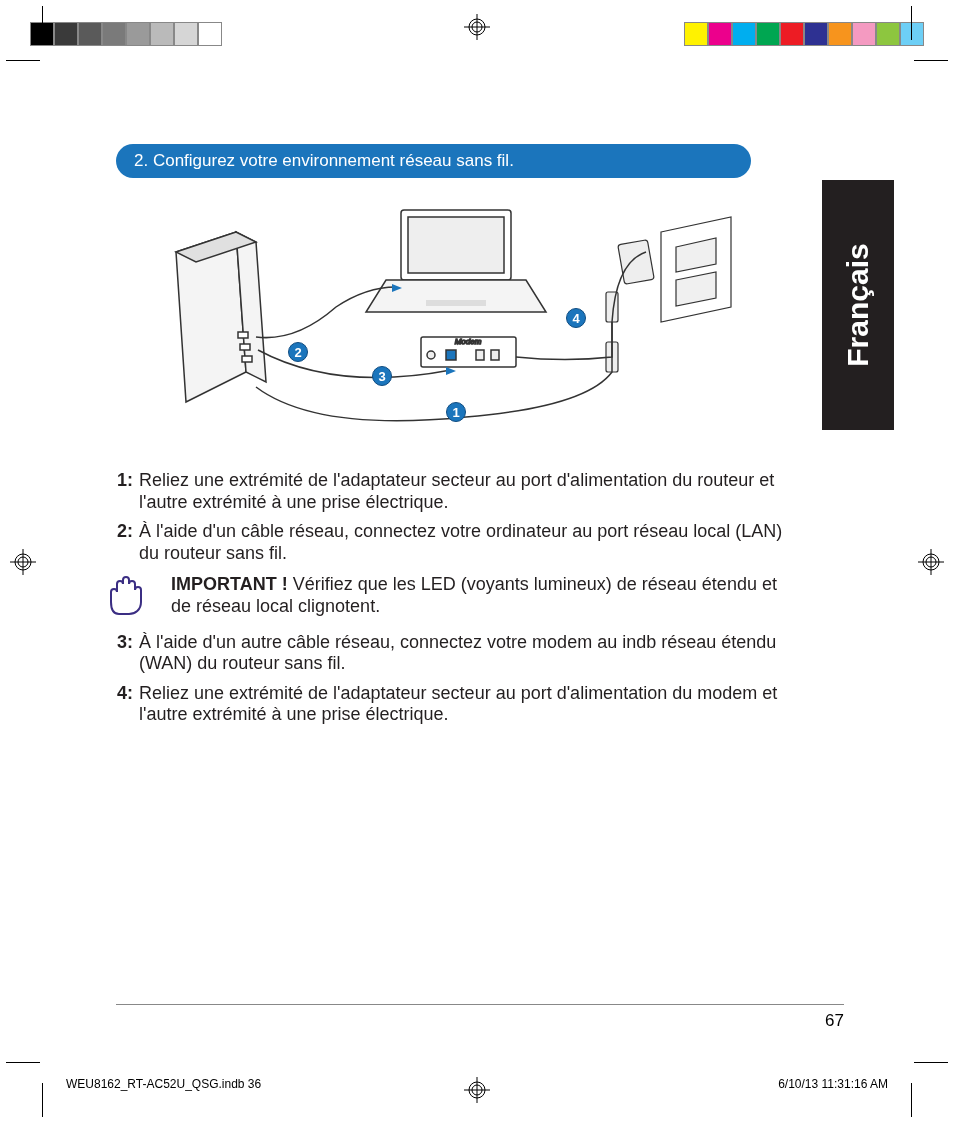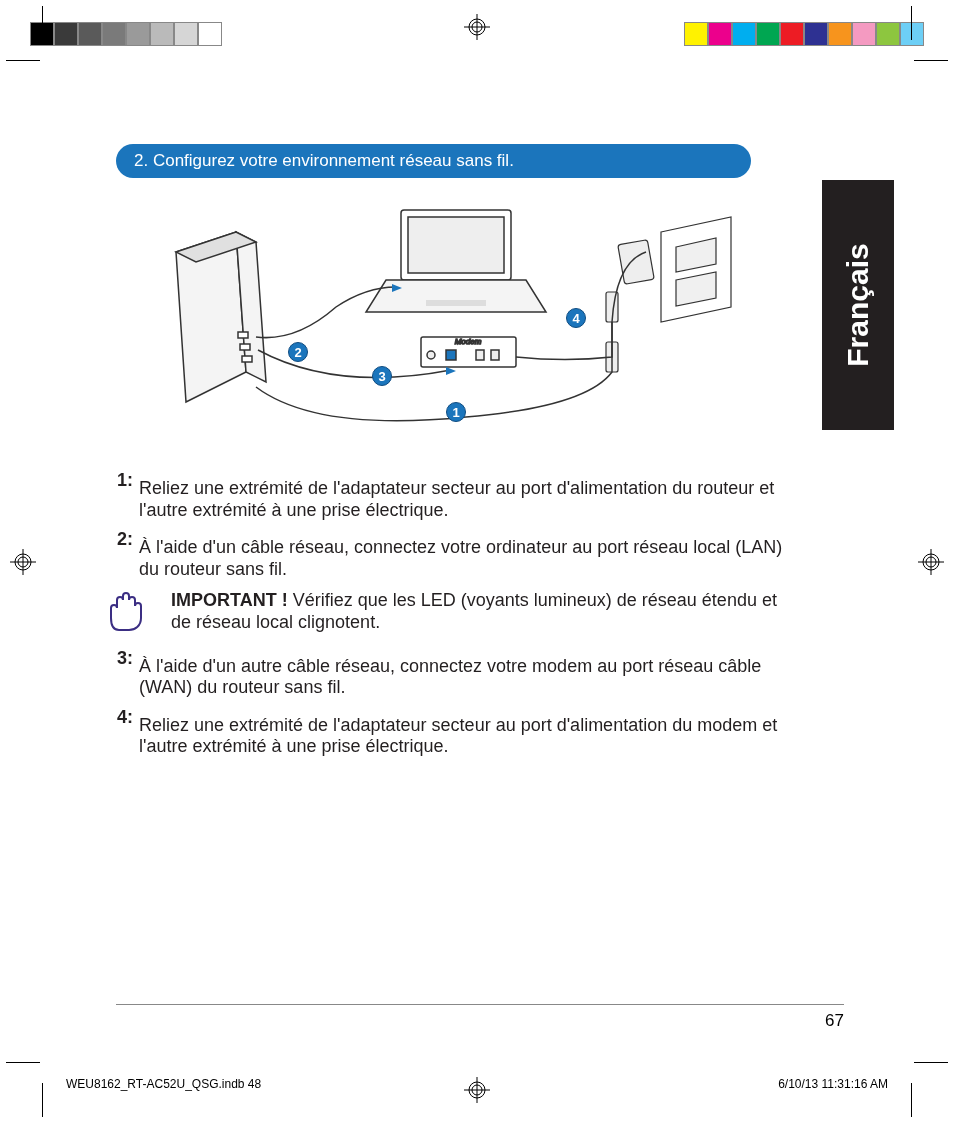--- a/index.html
+++ b/index.html
@@ -112,21 +112,21 @@
     position: absolute;
     top: 390px;
     left: 45px;
     right: 88px;
     font-size: 18px;
     line-height: 1.2;
     color: #231f20;
   }
   .step { display: flex; margin-bottom: 8px; }
   .step .num { font-weight: bold; width: 34px; flex-shrink: 0; text-align: right; padding-right: 6px; }
-  .step .txt { flex: 1; margin-top: 8px; }
+  .step .txt { flex: 1; }
 
   .important-box {
     display: flex;
     margin: 10px 12px 14px 0;
     align-items: flex-start;
   }
   .hand-icon {
     width: 42px; height: 42px; flex-shrink: 0;
     margin-right: 24px;
     margin-left: 0px;
@@ -333,29 +333,29 @@
           <path d="M14 40 C8 40 6 34 6 28 L6 18 C6 16 7 15 9 15 C11 15 12 16 12 18 L12 10 C12 8 13 7 15 7 C17 7 18 8 18 10 L18 6 C18 4 19 3 21 3 C23 3 24 4 24 6 L24 10 C24 8 25 7 27 7 C29 7 30 8 30 10 L30 16 C30 14 31 13 33 13 C35 13 36 14 36 16 L36 28 C36 36 30 40 24 40 Z" fill="none" stroke="#3b2e83" stroke-width="2"></path>
         </svg>
       </div>
       <div class="important-text">
         <span class="lead">IMPORTANT !</span><span>  Vérifiez que les LED (voyants lumineux) de réseau étendu et de réseau local clignotent.</span>
       </div>
     </div>
 
     <div class="step">
       <div class="num">3:</div>
-      <div class="txt">À l'aide d'un autre câble réseau, connectez votre modem au port réseau câble (WAN) du routeur sans fil.</div>
+      <div class="txt">À l'aide d'un autre câble réseau, connectez votre modem au indb réseau étendu (WAN) du routeur sans fil.</div>
     </div>
     <div class="step">
       <div class="num">4:</div>
       <div class="txt">Reliez une extrémité de l'adaptateur secteur au port d'alimentation du modem et l'autre extrémité à une prise électrique.</div>
     </div>
   </div>
 
   <div class="footer-rule"></div>
   <div class="page-number">67</div>
 
   <div class="slug">
-    <span>WEU8162_RT-AC52U_QSG.indb   48</span>
+    <span>WEU8162_RT-AC52U_QSG.indb   36</span>
     <span>6/10/13   11:31:16 AM</span>
   </div>
 
 </div>
 
 </body></html>

